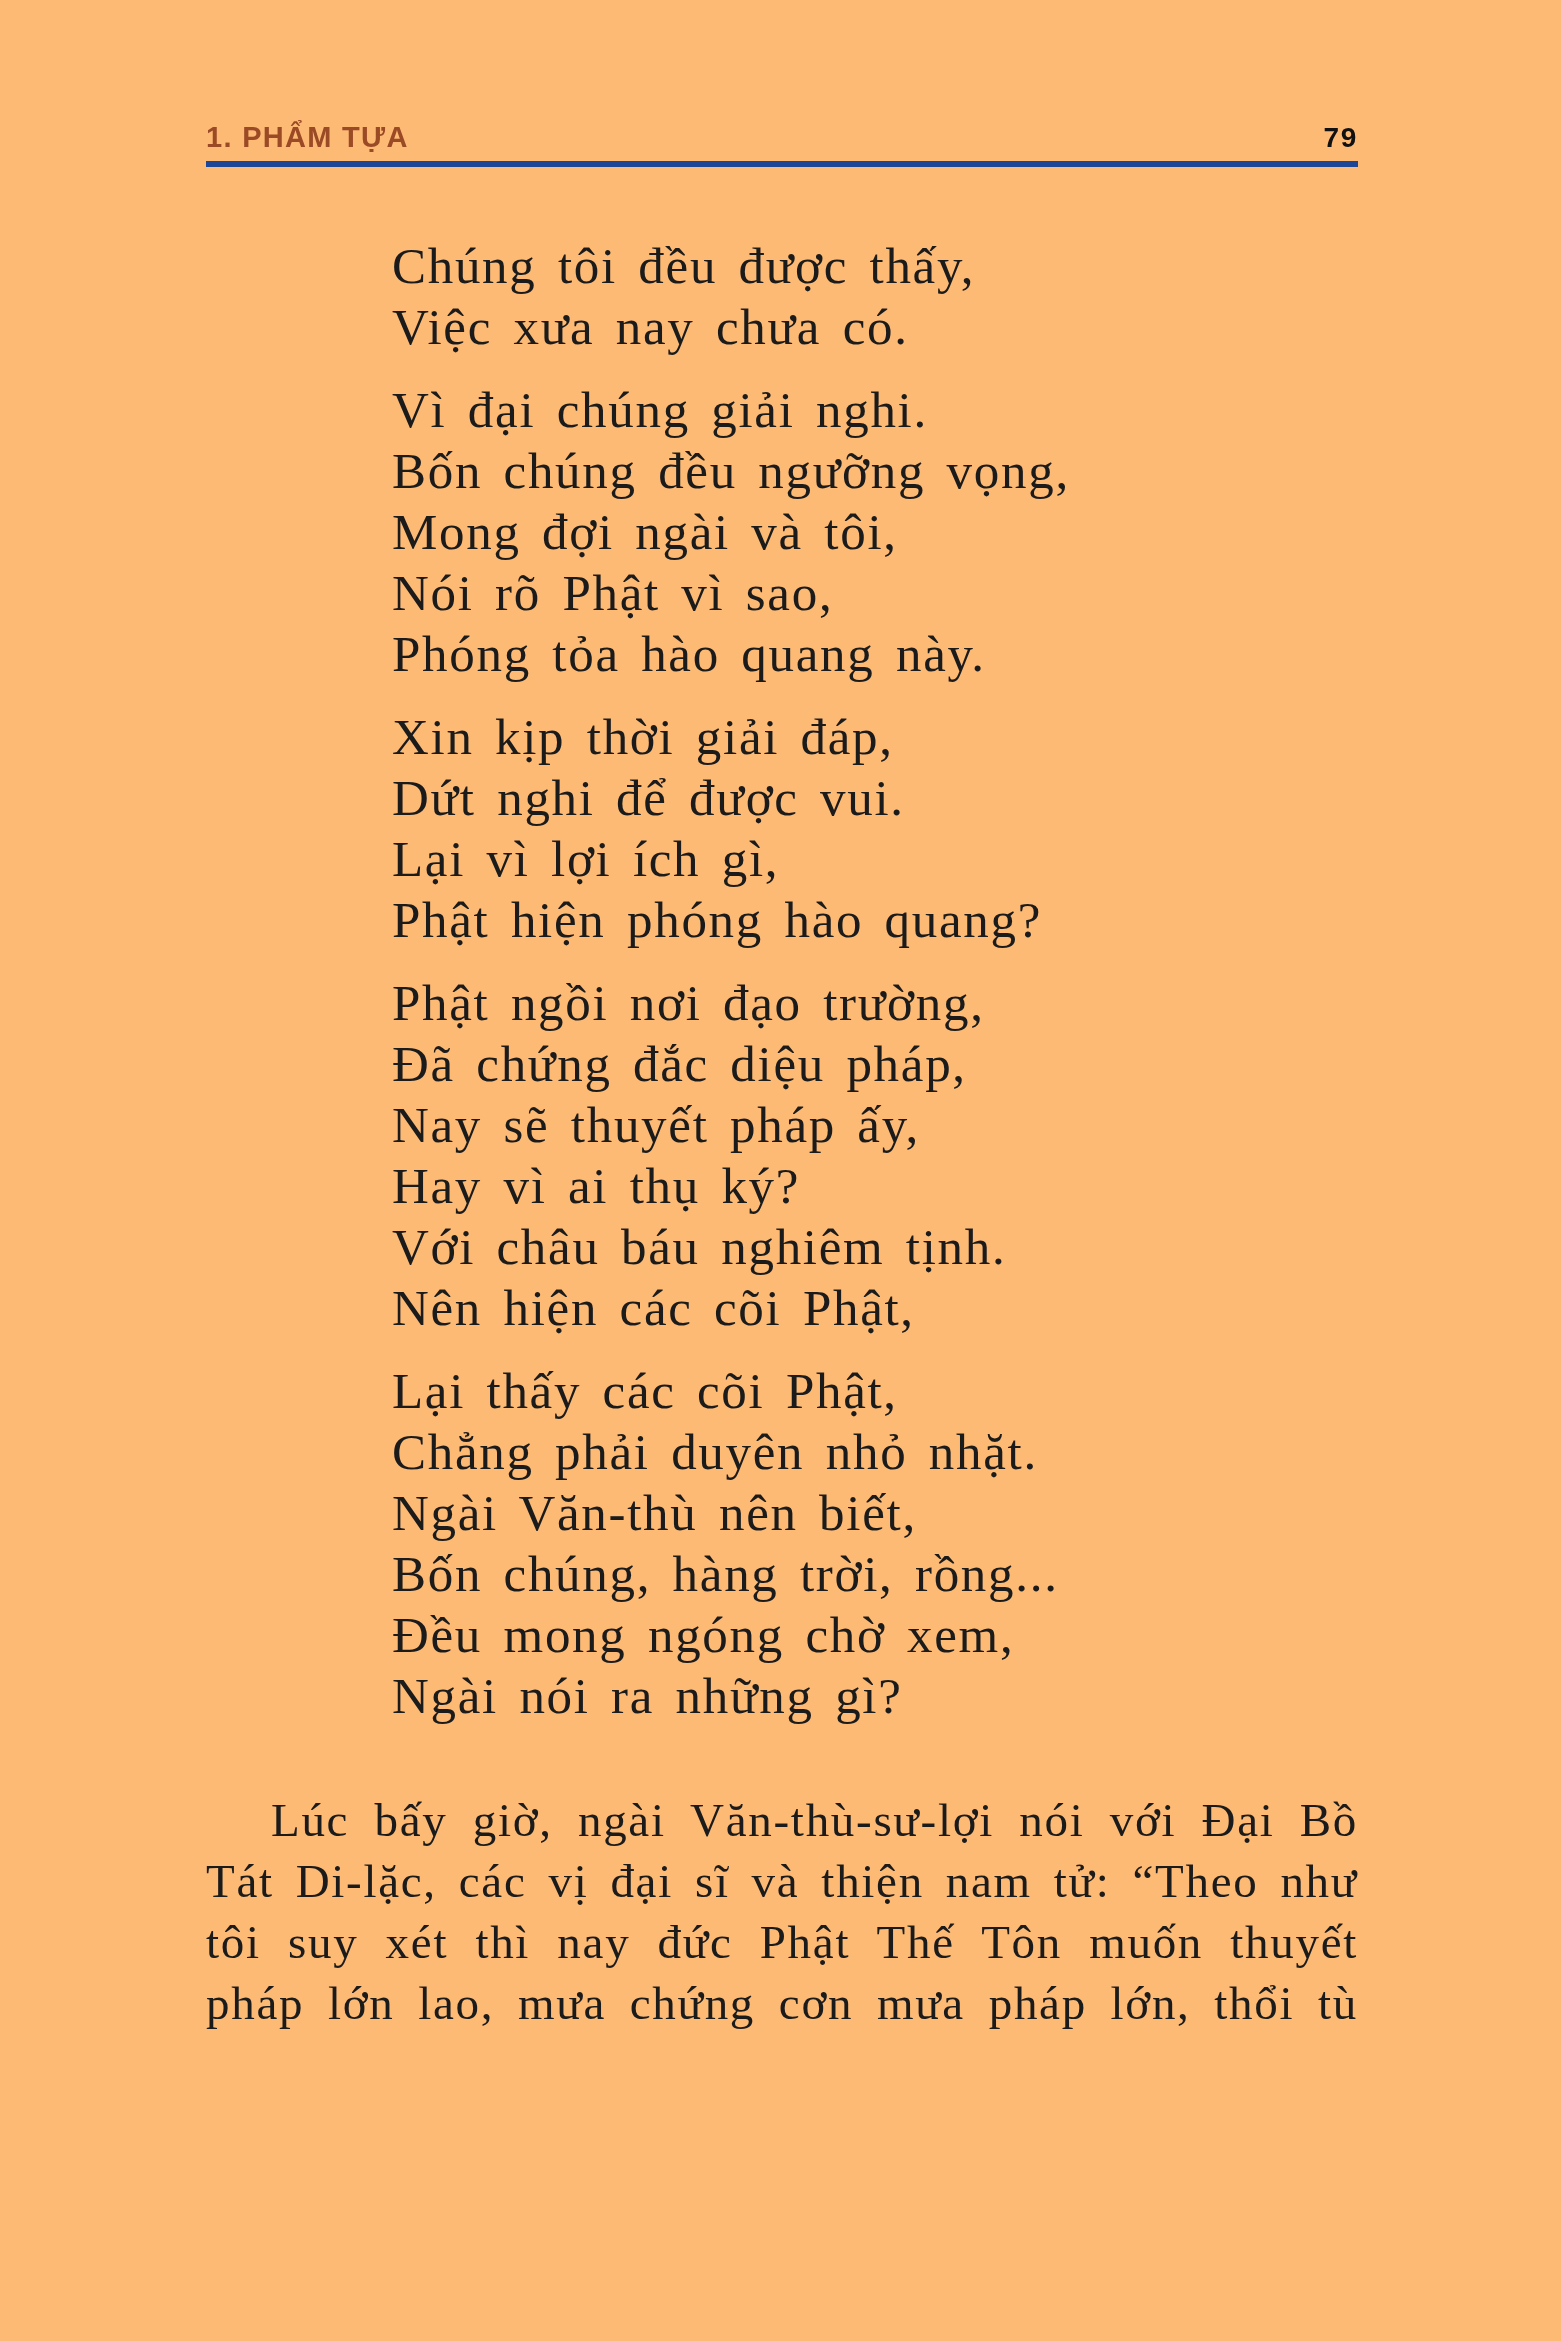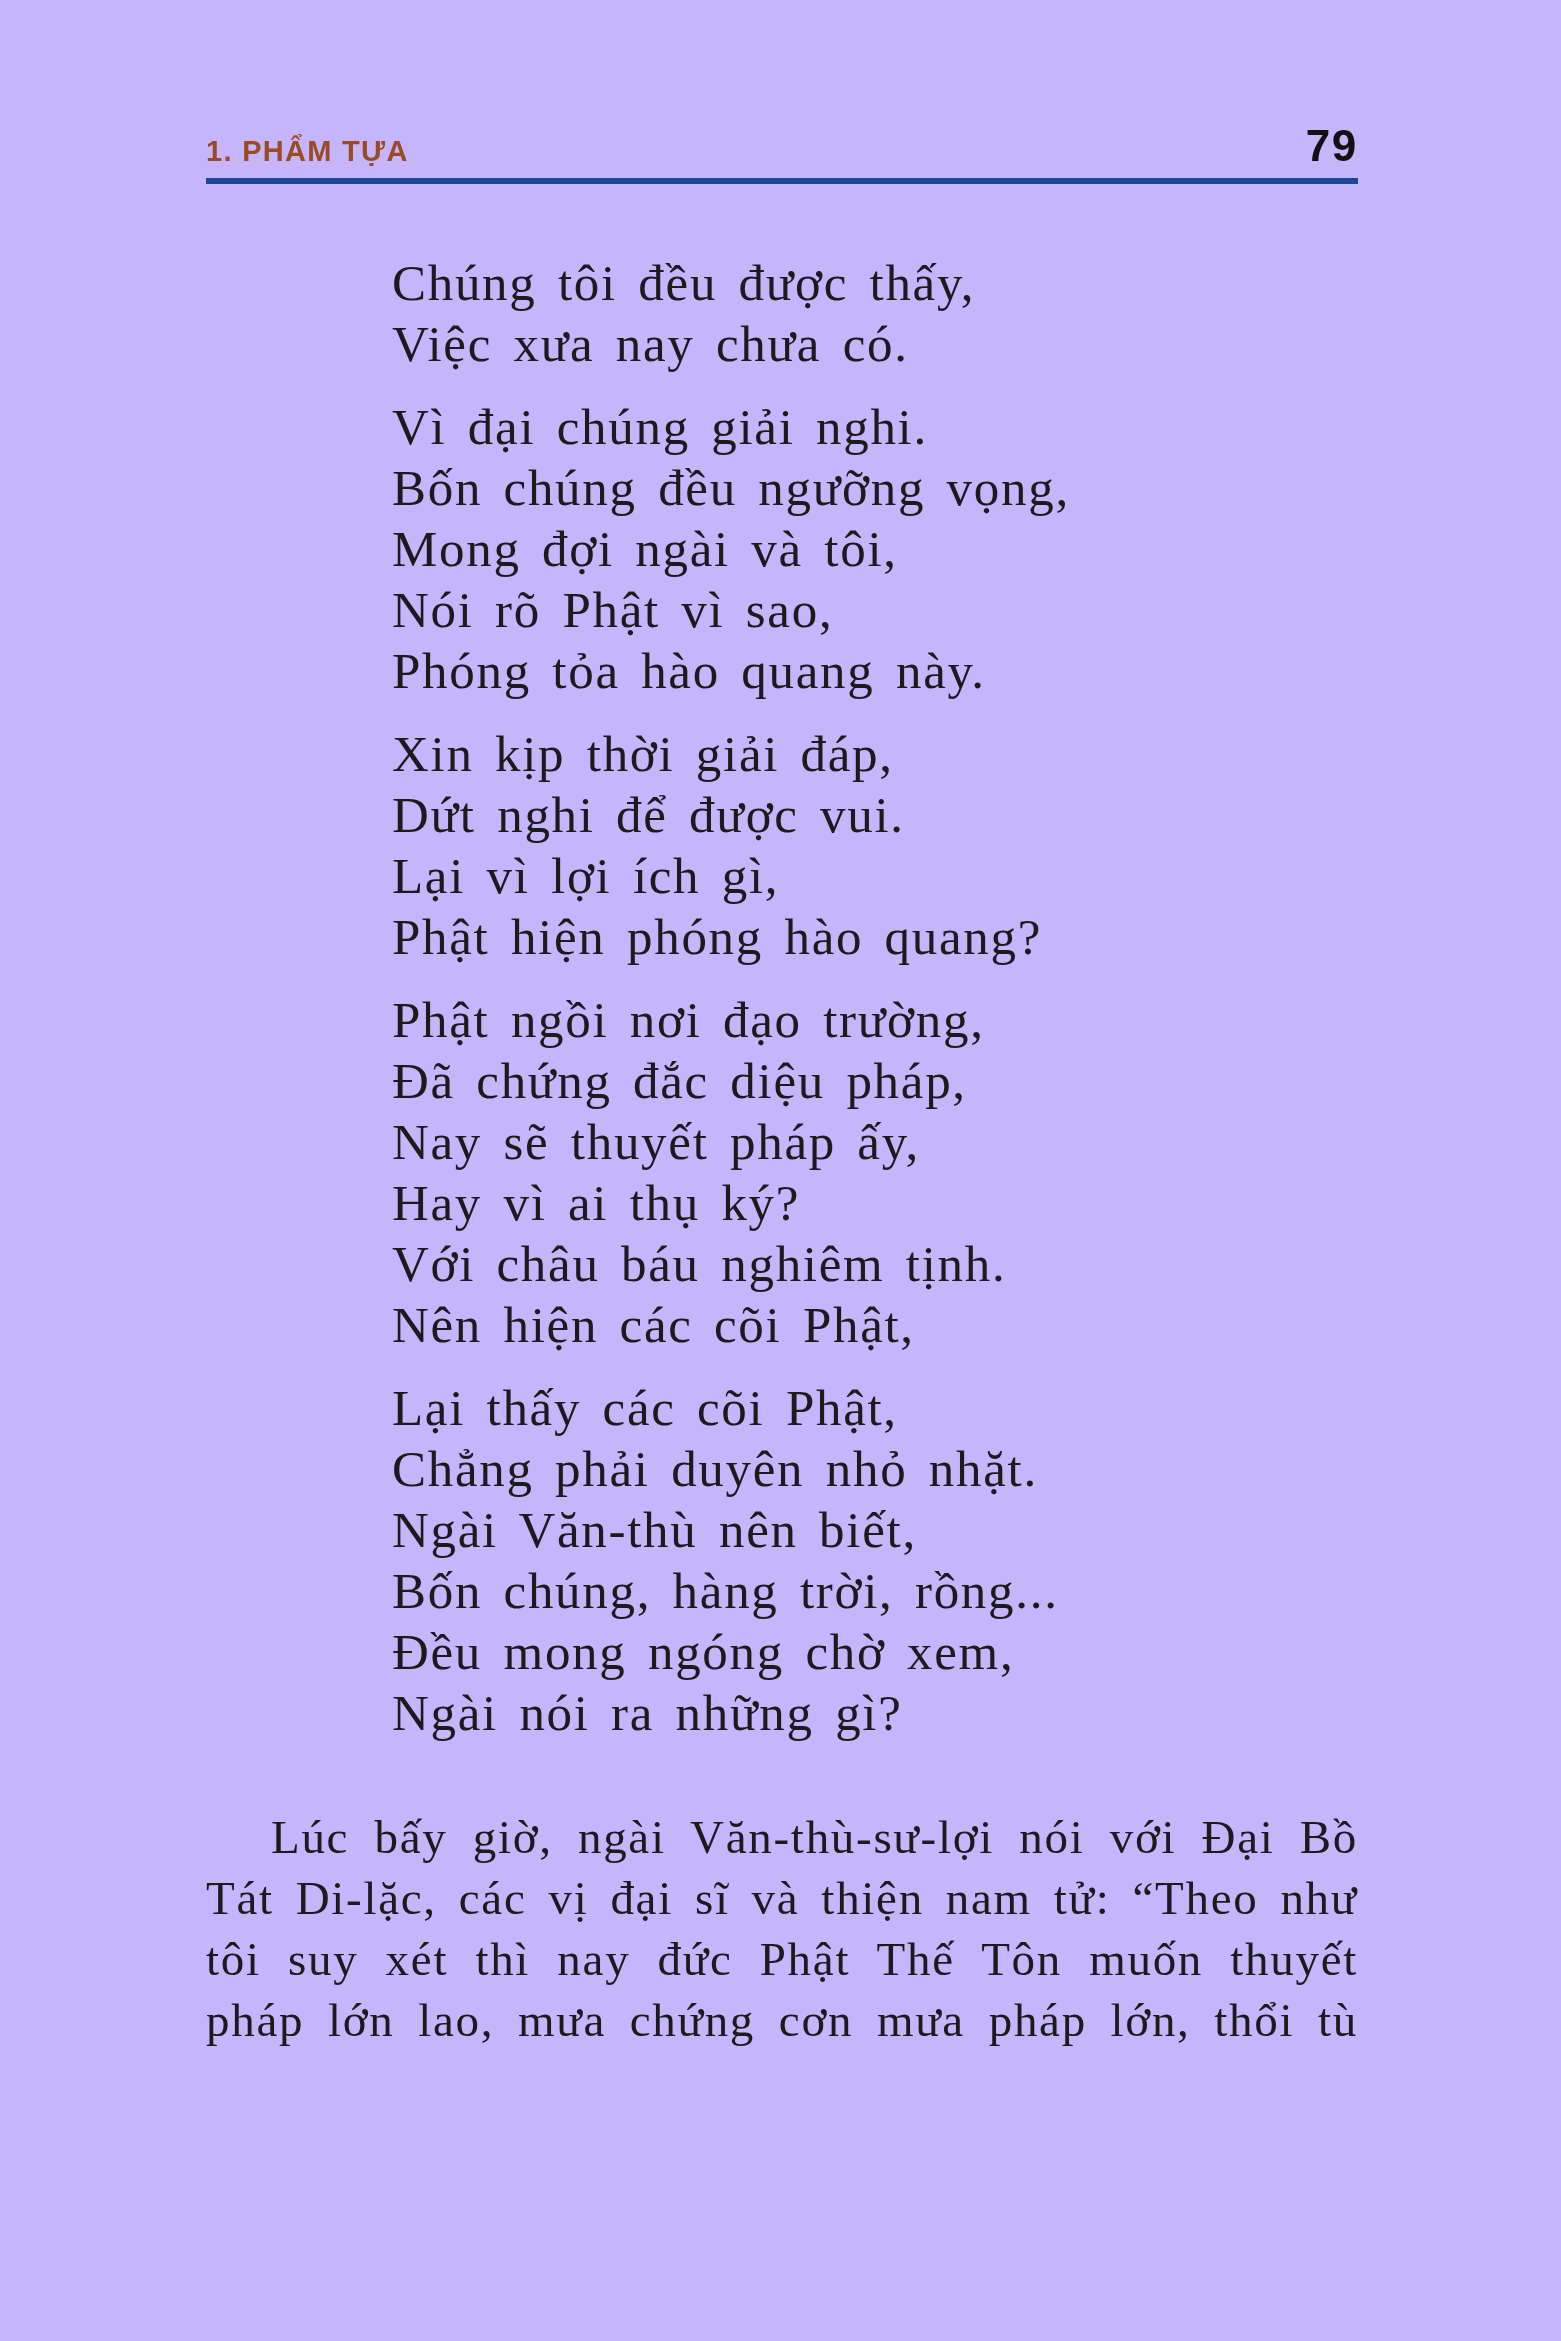--- a/index.html
+++ b/index.html
@@ -7,21 +7,21 @@
     --rule: #1c4696;
     --body-text: #1b1b1b;
     --page-number: #111111;
   }
   * { margin: 0; padding: 0; box-sizing: border-box; }
   html, body { background: #ffffff; }
   .page {
     position: relative;
     width: 1561px;
     height: 2342px;
-    background: #c4b5fd;
+    background: #fdba74;
     overflow: hidden;
     font-family: "Liberation Serif", "DejaVu Serif", serif;
     color: var(--body-text);
   }
   .content {
     margin-left: 206px;
     width: 1152px;
     padding-top: 121px;
   }
   .header-row {
@@ -32,21 +32,21 @@
   .chapter-heading {
     font-family: "Liberation Sans", "DejaVu Sans", sans-serif;
     font-weight: bold;
     font-size: 29px;
     letter-spacing: 1.3px;
     color: var(--chapter-title);
   }
   .page-number {
     font-family: "Liberation Sans", "DejaVu Sans", sans-serif;
     font-weight: bold;
-    font-size: 44px;
+    font-size: 28px;
     letter-spacing: 1.7px;
     color: var(--page-number);
   }
   .header-rule {
     margin-top: 7px;
     height: 6px;
     width: 100%;
     background: var(--rule);
   }
   .poem {

